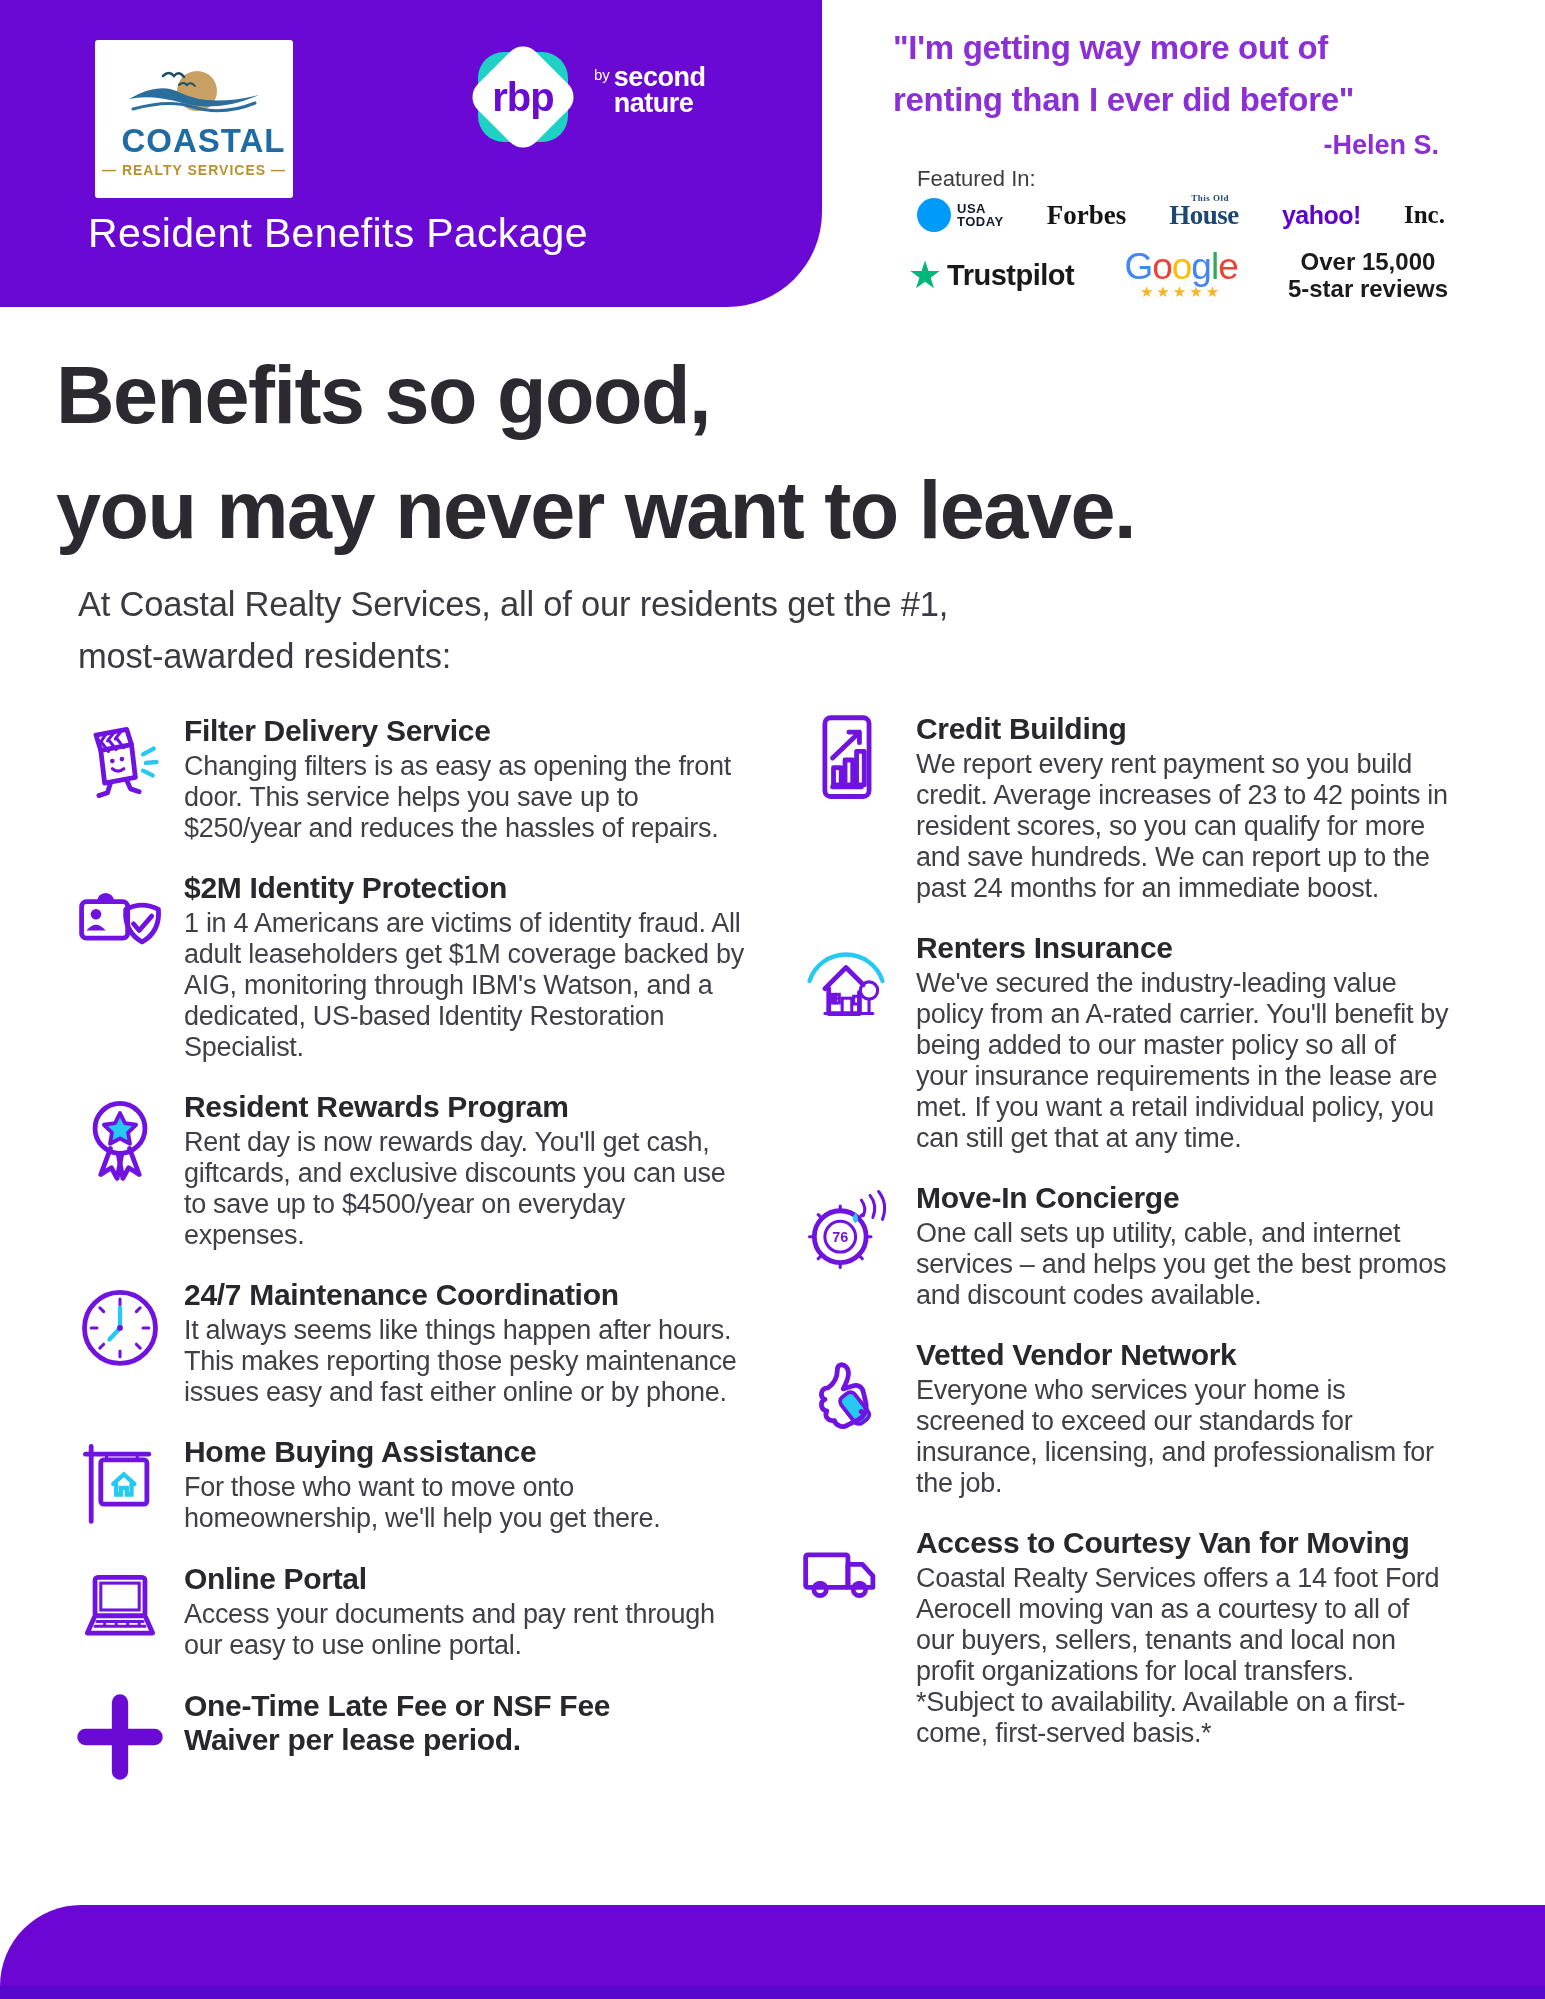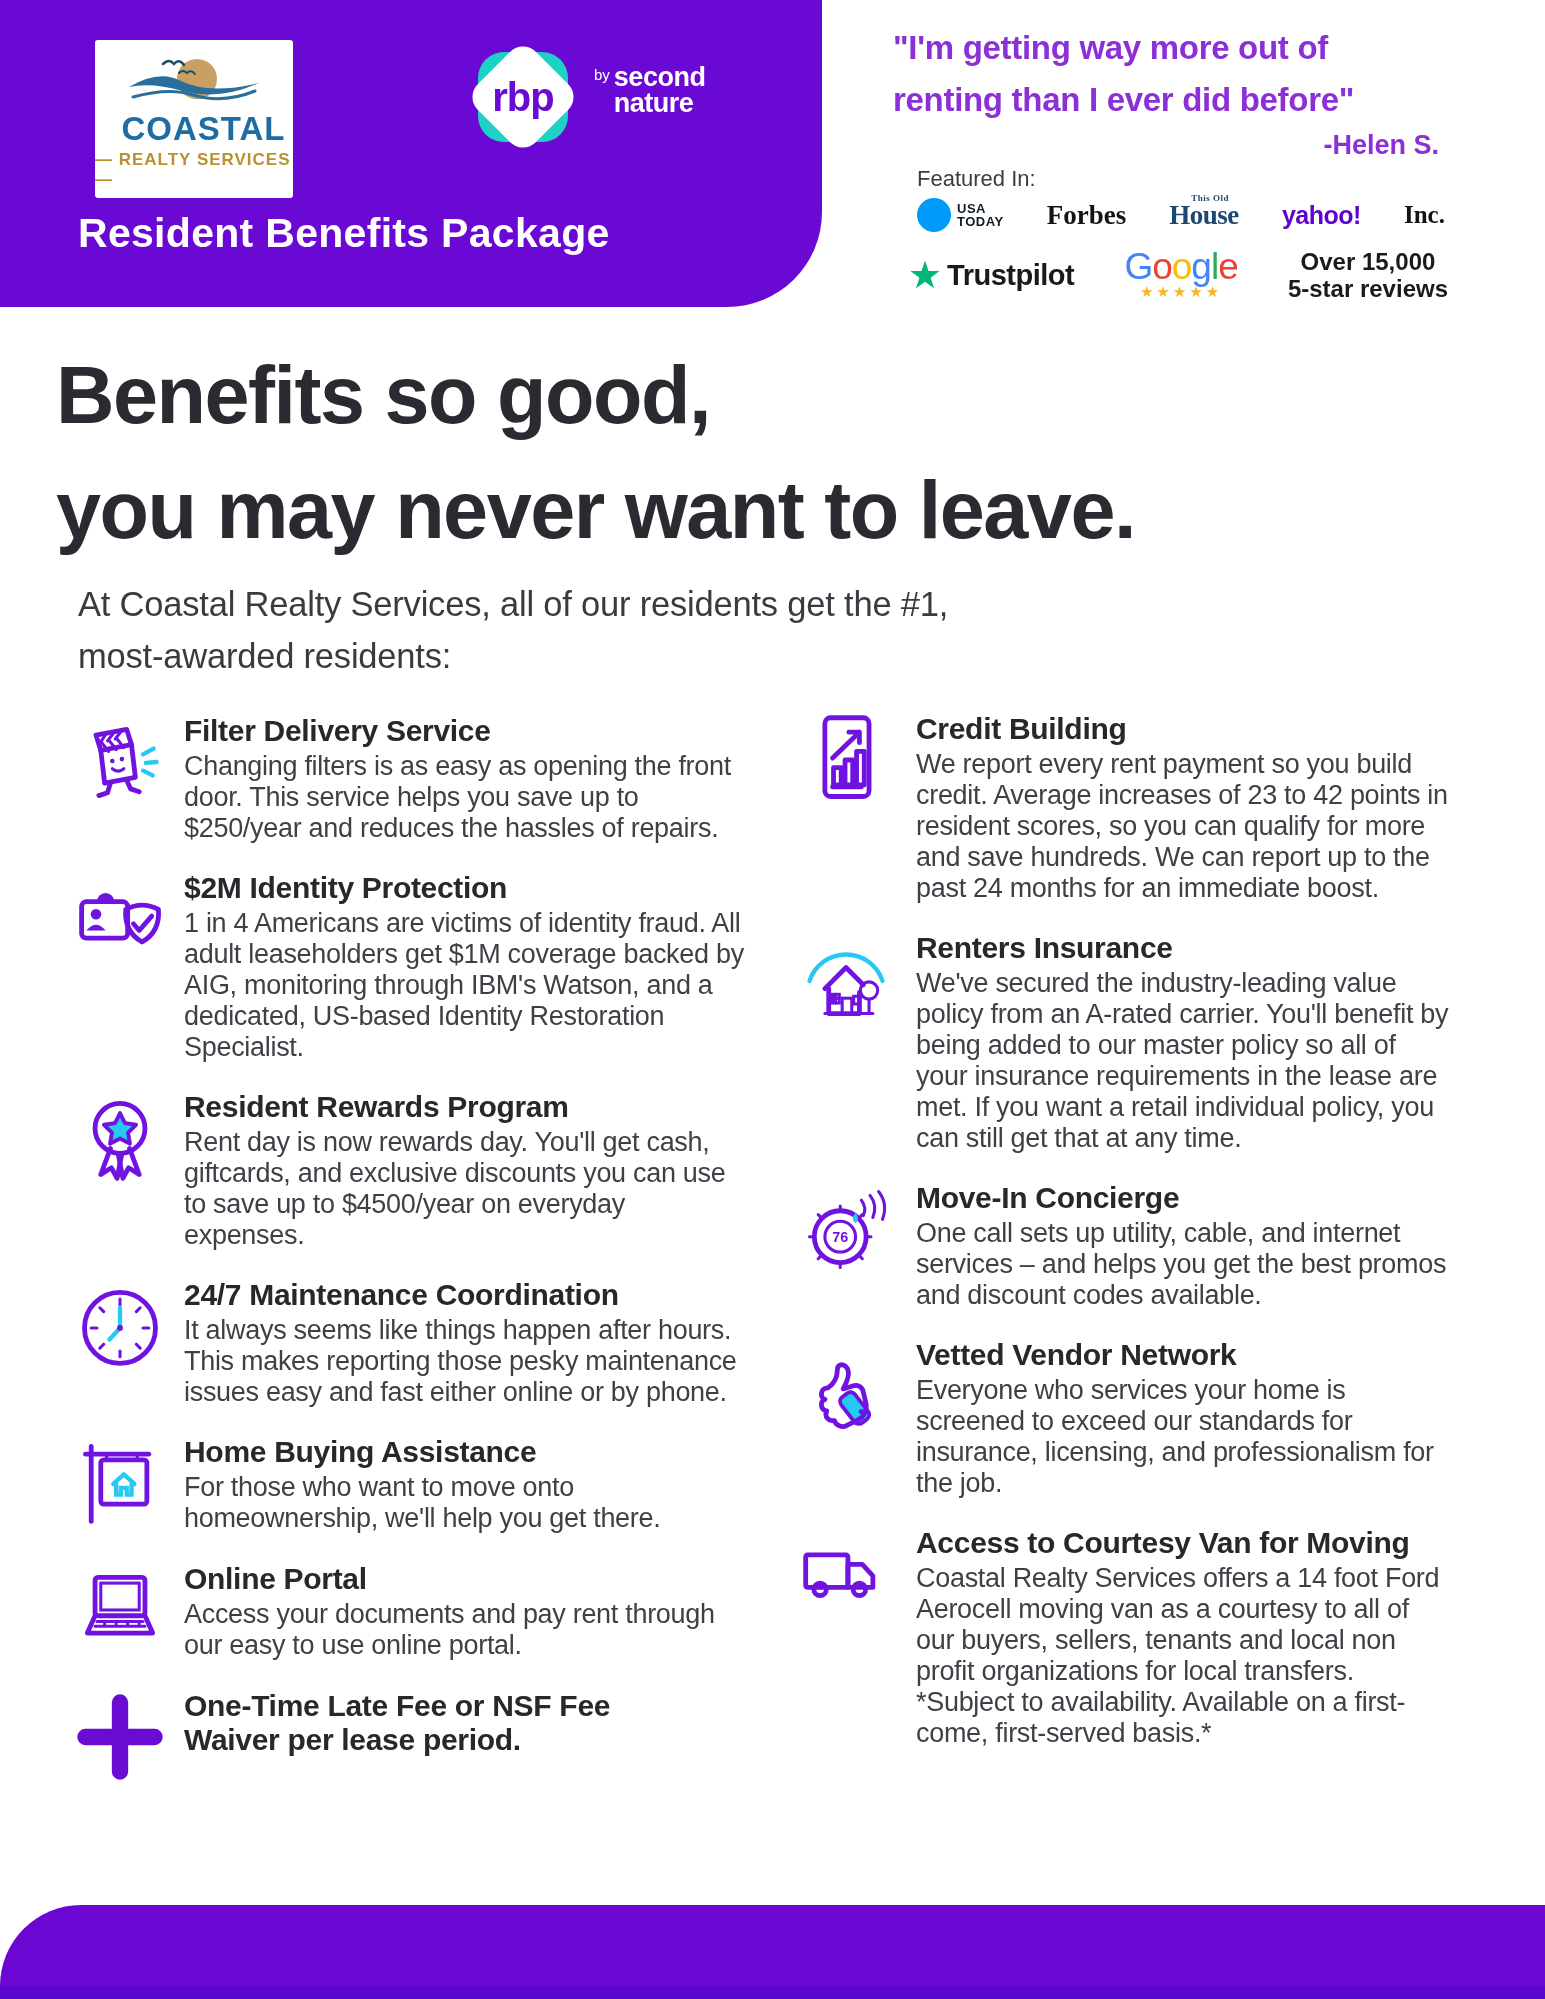--- a/index.html
+++ b/index.html
@@ -6,32 +6,32 @@
   .page{position:relative;width:1545px;height:1999px;background:#ffffff;overflow:hidden;
         font-family:"Liberation Sans","DejaVu Sans",sans-serif;margin:0 auto;}
 
   
   .header-block{position:absolute;left:0;top:0;width:822px;height:307px;background:#6b09d4;
                 border-bottom-right-radius:95px;}
   .coastal-card{position:absolute;left:95px;top:40px;width:198px;height:158px;background:#ffffff;
                 border-radius:3px;display:flex;flex-direction:column;align-items:center;justify-content:center;}
   .coastal-art{width:150px;height:64px;}
   .coastal-name{font-size:33px;font-weight:800;color:#1e6ca3;letter-spacing:1px;line-height:32px;margin-left:19px;}
-  .coastal-tag{font-size:17px;font-weight:700;color:#b9912f;letter-spacing:1px;margin-top:5px;}
+  .coastal-tag{font-size:14px;font-weight:700;color:#b9912f;letter-spacing:1px;margin-top:5px;}
 
   .rbp-logo{position:absolute;left:478px;top:52px;width:90px;height:90px;}
   .rbp-teal{position:absolute;left:0;top:0;width:90px;height:90px;background:#1fd1c4;border-radius:26px;}
   .rbp-white{position:absolute;left:4px;top:4px;width:82px;height:82px;background:#ffffff;border-radius:18px;
              transform:rotate(45deg);}
   .rbp-text{position:absolute;left:0;top:0;width:90px;height:90px;display:flex;align-items:center;justify-content:center;
             font-size:40px;font-weight:800;color:#6a0bd4;letter-spacing:-1px;}
   .by-brand{position:absolute;left:594px;top:64px;color:#ffffff;display:flex;align-items:flex-start;}
   .by-word{font-size:15px;font-weight:400;margin:2px 4px 0 0;}
   .brand-words{font-size:27px;font-weight:700;line-height:26px;letter-spacing:-0.5px;}
-  .header-title{position:absolute;left:78px;top:210px;color:#ffffff;font-size:41px;font-weight:700;letter-spacing:0.3px;}
+  .header-title{position:absolute;left:88px;top:210px;color:#ffffff;font-size:41px;font-weight:400;letter-spacing:0.3px;}
 
   
   .testimonial{position:absolute;left:893px;top:22px;width:556px;}
   .quote-line{font-size:33px;font-weight:700;color:#8b2fd6;line-height:52px;letter-spacing:-0.3px;}
   .attribution{font-size:27px;font-weight:700;color:#8b2fd6;text-align:right;margin-top:4px;padding-right:10px;}
 
   .featured-label{position:absolute;left:917px;top:166px;font-size:22px;font-weight:500;color:#3c3c3c;}
   .featured-row{position:absolute;left:917px;top:198px;width:528px;display:flex;align-items:center;
                 justify-content:space-between;}
   .usatoday{display:flex;align-items:center;gap:6px;}

